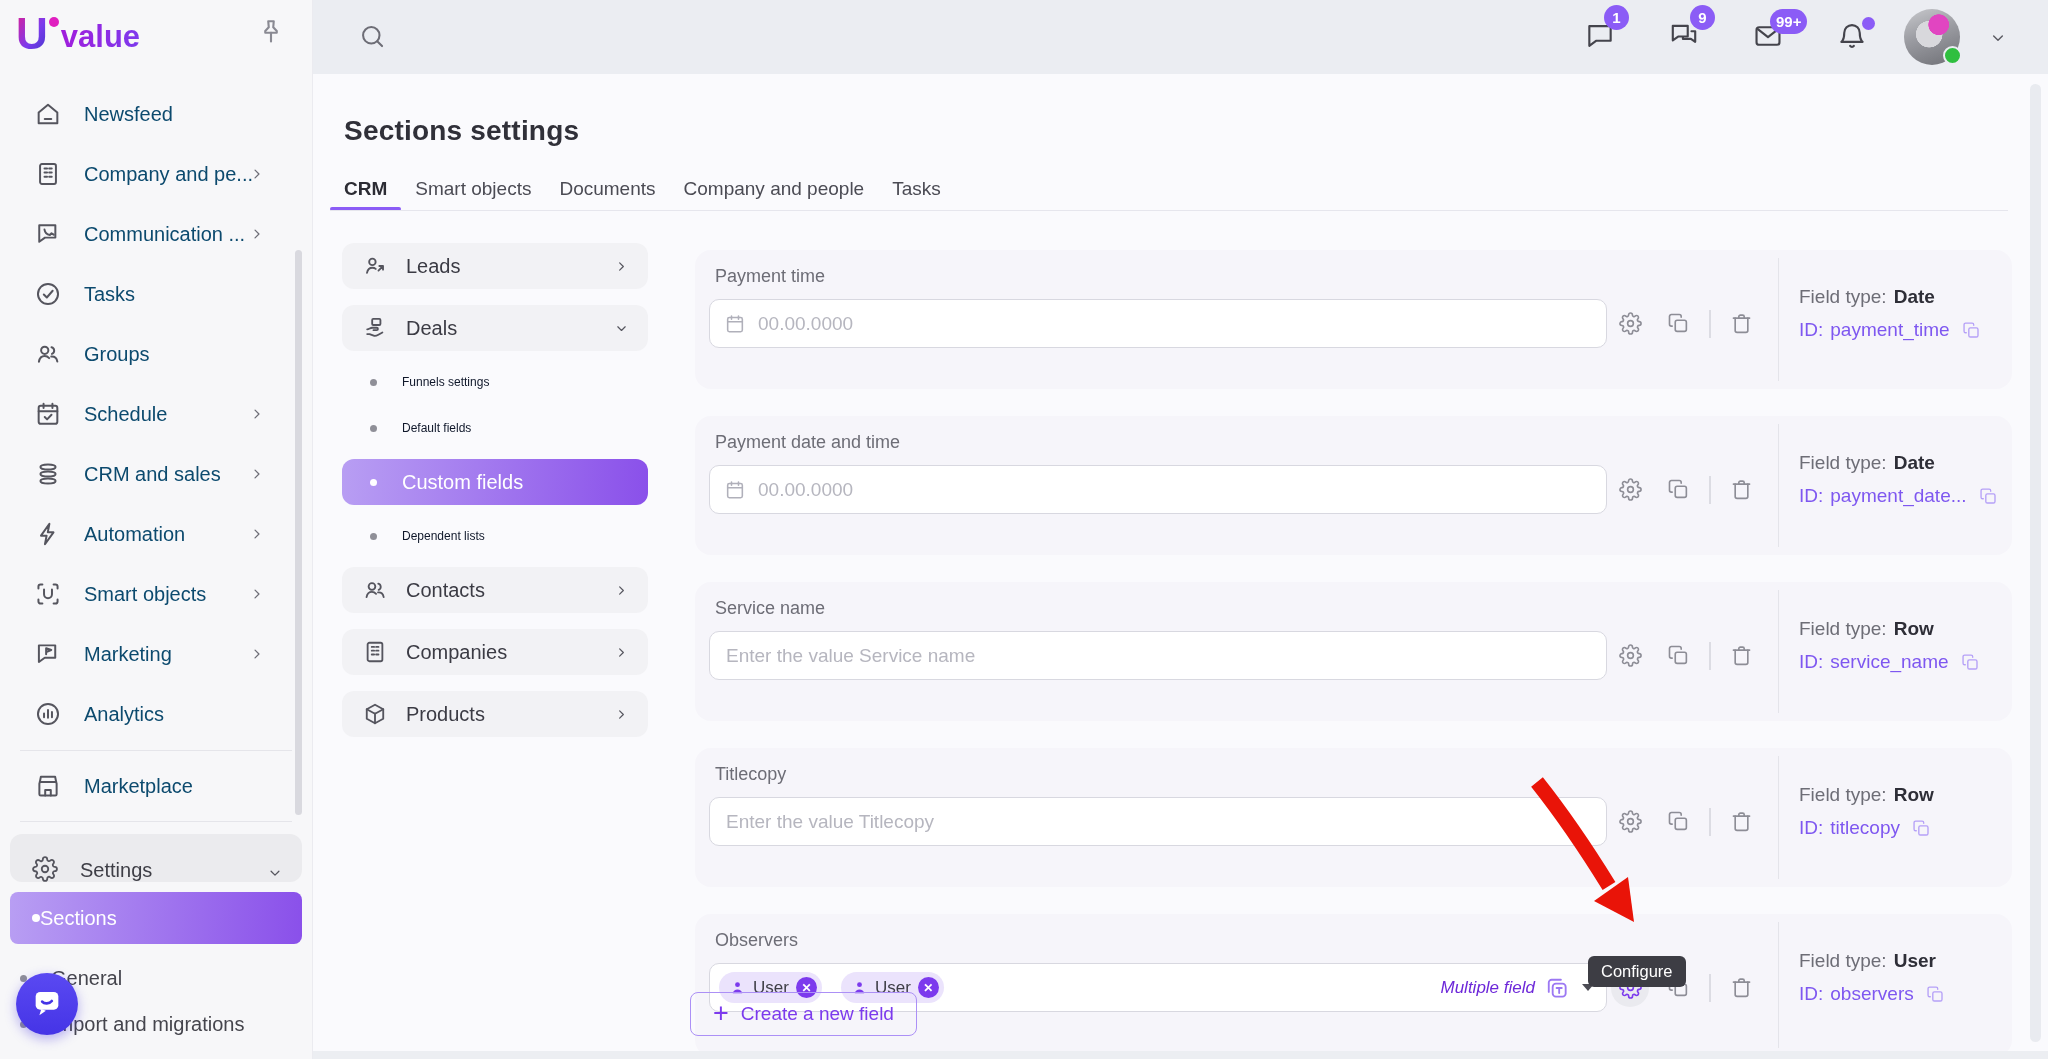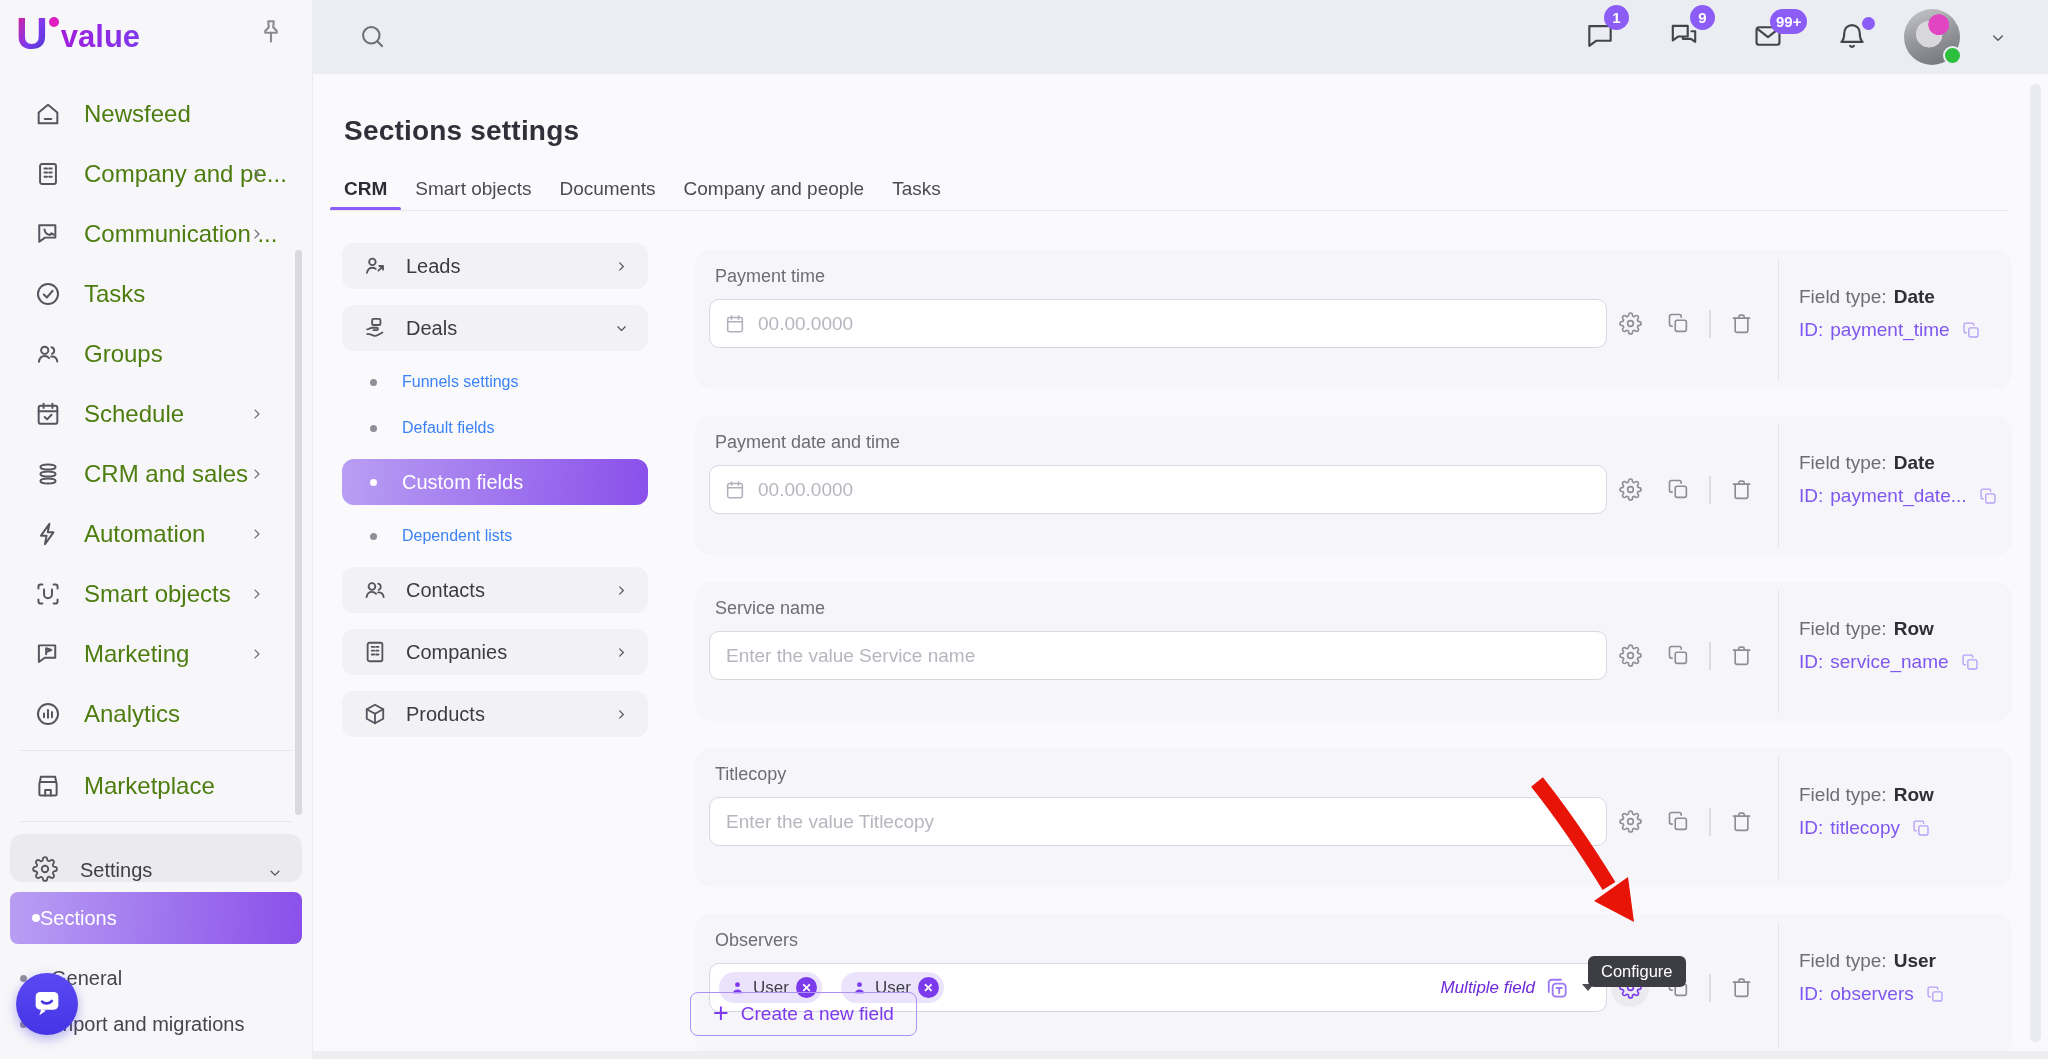--- a/index.html
+++ b/index.html
@@ -11,21 +11,21 @@
   .sidebar{position:absolute;left:0;top:0;bottom:0;width:312px;background:#f7f7f9;border-right:1px solid #ebebf0;z-index:5}
   .logo{position:absolute;left:16px;top:12px;display:flex;align-items:flex-start}
   .logo-u{font-size:44px;font-weight:800;line-height:1;background:linear-gradient(125deg,#d6219c 5%,#7c3aed 55%,#4338ca 95%);-webkit-background-clip:text;background-clip:text;color:transparent}
   .logo-dot{width:10px;height:10px;border-radius:50%;background:#e01fc0;margin:5px 2px 0 1px}
   .logo-rest{font-size:31px;font-weight:700;margin-top:7px;background:linear-gradient(100deg,#a21cdb,#7c3aed);-webkit-background-clip:text;background-clip:text;color:transparent}
   .pin{position:absolute;left:256px;top:17px;width:30px;height:30px}
   .pin svg{width:30px;height:30px;stroke:#8a8a93}
   .menu{position:absolute;left:0;top:84px;width:100%}
   .mitem{height:60px;display:flex;align-items:center;padding-left:34px;gap:22px;position:relative;cursor:pointer}
   .mitem svg.mi{width:28px;height:28px}
-  .mitem .lbl{font-size:24px;color:#4d7c0f}
+  .mitem .lbl{font-size:20px;color:#0c4a6e}
   .mitem .chev{position:absolute;right:46px;width:18px;height:18px;stroke:#6e6e77}
   .sdivider{height:1px;background:#e5e5ea;margin:6px 20px}
   .settings-box{margin:12px 10px 0;height:48px;border-radius:12px;background:#ebebee;display:flex;align-items:flex-end;padding-left:22px;gap:22px;position:relative;cursor:pointer}
   .settings-box .lbl{font-size:20px;color:#3e3e46}
   .settings-box .chev{position:absolute;right:18px;width:18px;height:18px;stroke:#55555e}
   .sect-box{margin:10px 10px 8px;height:52px;border-radius:8px;background:linear-gradient(93deg,#b89ef3,#8a50ea);display:flex;align-items:center;padding-left:22px;cursor:pointer}
   .sect-box .dot{width:8px;height:8px;border-radius:50%;background:#fff}
   .sect-box .lbl{font-size:20px;color:#fff}
   .ssub{height:52px;display:flex;align-items:center;padding-left:20px;gap:24px;cursor:pointer}
   .ssub .dot{width:7px;height:7px;border-radius:50%;background:#8f8f98}
@@ -59,21 +59,21 @@
   .tabline{position:absolute;left:18px;right:40px;top:136px;height:1px;background:#e6e6ed}
 
   .crm-nav{position:absolute;left:30px;top:169px;width:306px}
   .crm-nav > * + *{margin-top:16px}
   .nbox{height:46px;border-radius:12px;background:#f2f2f5;display:flex;align-items:center;padding-left:20px;gap:18px;position:relative;cursor:pointer}
   .nbox svg.ni{width:26px;height:26px}
   .nbox .lbl{font-size:20px;color:#3b3b44}
   .nbox .chev{position:absolute;right:18px;width:17px;height:17px;stroke:#55555e}
   .nsub{height:30px;display:flex;align-items:center;padding-left:28px;gap:25px;cursor:pointer}
   .nsub .dot{width:7px;height:7px;border-radius:50%;background:#8f8f98}
-  .nsub .lbl{font-size:16px;color:#3b82f6}
+  .nsub .lbl{font-size:12px;color:#0f172a}
   .nactive{height:46px;border-radius:12px;background:linear-gradient(93deg,#b89ef3,#8a50ea);display:flex;align-items:center;padding-left:28px;gap:25px;cursor:pointer}
   .nactive .dot{width:7px;height:7px;border-radius:50%;background:#fff}
   .nactive .lbl{font-size:20px;color:#fff}
 
   .rows{position:absolute;left:383px;top:176px;width:1317px}
   .band{background:#f6f5fa;border-radius:16px;height:123px;position:relative;padding:16px 0 0 14px;box-sizing:content-box}
   .band + .band{margin-top:27px}
   .band.tall{height:126px}
   .flabel{font-size:18px;color:#6d6d76;margin-bottom:12px;padding-left:6px}
   .fbody{display:flex;align-items:center}

